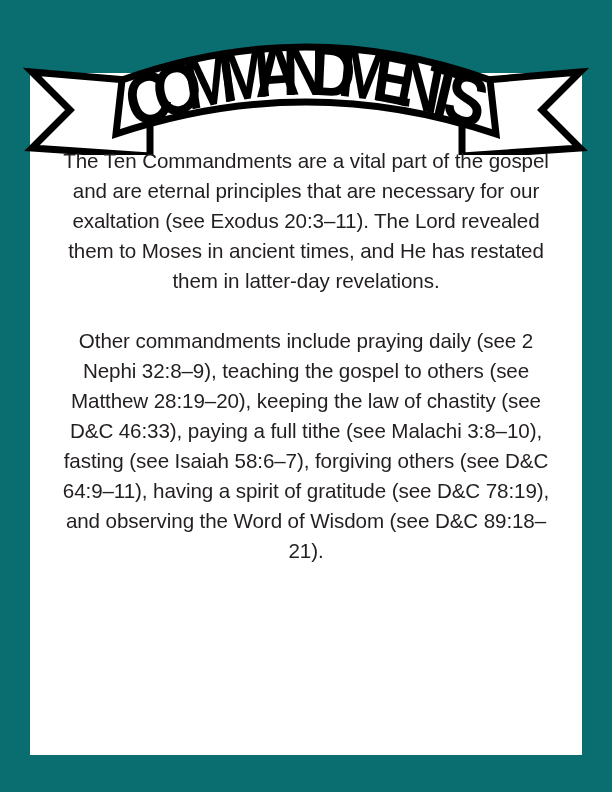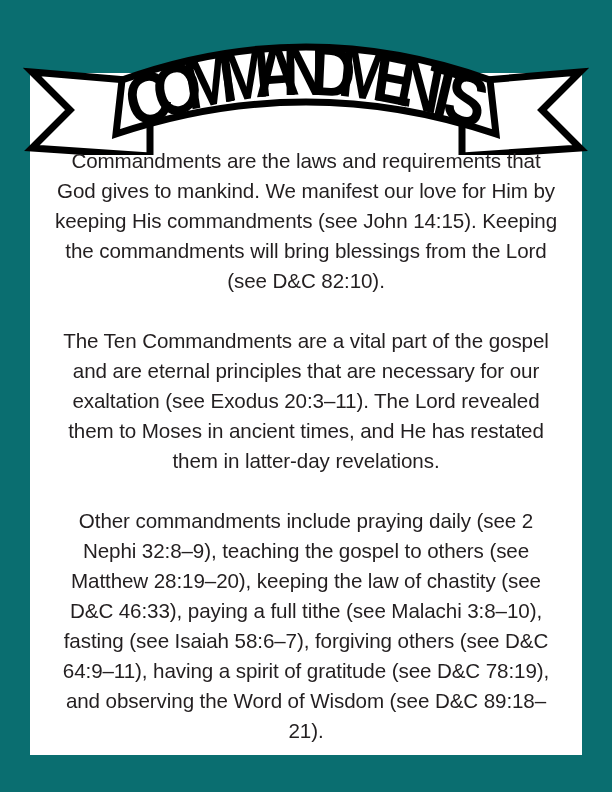--- a/index.html
+++ b/index.html
@@ -89,16 +89,15 @@
              L 496 104
              Q 306 40 116 104 Z" fill="#ffffff" stroke="#000000" stroke-width="7" stroke-linejoin="miter"></path>
 
     <text font-family="'Liberation Sans', sans-serif" font-size="62" font-weight="bold" fill="#000000" letter-spacing="-1" transform="scale(1, 1.14) translate(0, -6)">
       <textPath href="#arcPath" startOffset="50%" text-anchor="middle" textLength="352">COMMANDMENTS</textPath>
     </text>
   </svg>
 </div>
 
 <div class="body-text">
-  <p>Commandments are the laws and requirements that God gives to mankind. We manifest our love for Him by keeping His commandments (see John 14:15). Keeping the commandments will bring blessings from the Lord (see D&amp;C 82:10).</p>
   <p>The Ten Commandments are a vital part of the gospel and are eternal principles that are necessary for our exaltation (see Exodus 20:3–11). The Lord revealed them to Moses in ancient times, and He has restated them in latter-day revelations.</p>
   <p>Other commandments include praying daily (see 2 Nephi 32:8–9), teaching the gospel to others (see Matthew 28:19–20), keeping the law of chastity (see D&amp;C 46:33), paying a full tithe (see Malachi 3:8–10), fasting (see Isaiah 58:6–7), forgiving others (see D&amp;C 64:9–11), having a spirit of gratitude (see D&amp;C 78:19), and observing the Word of Wisdom (see D&amp;C 89:18–21).</p>
 </div>
 
 </body></html>

